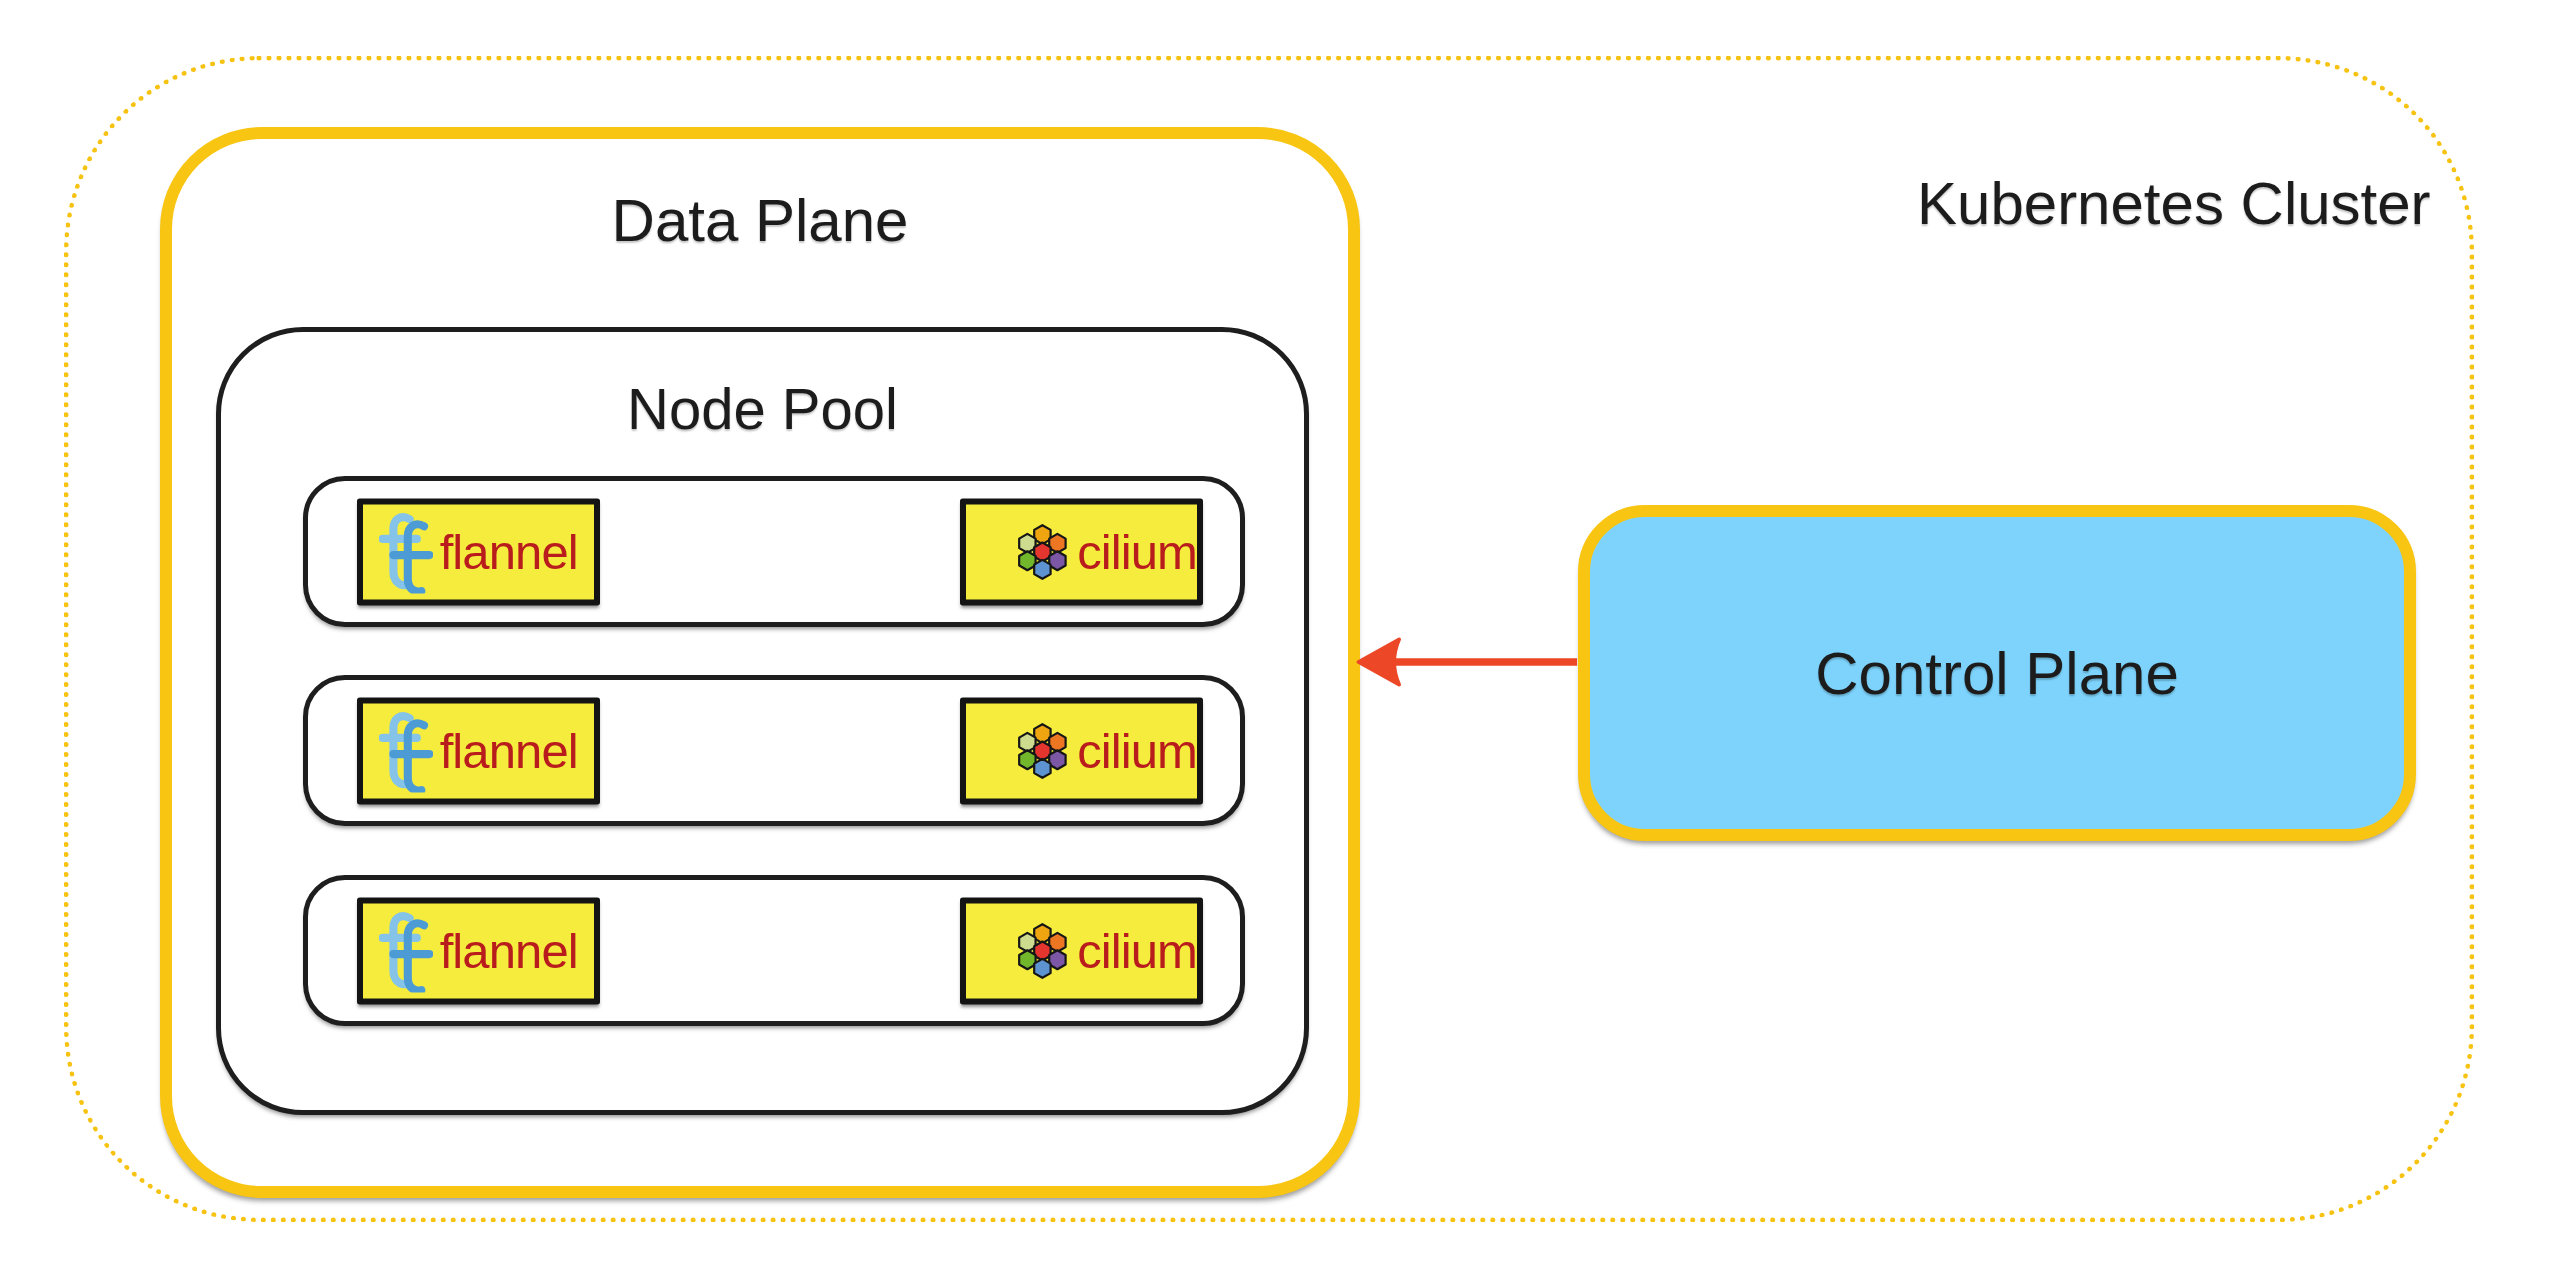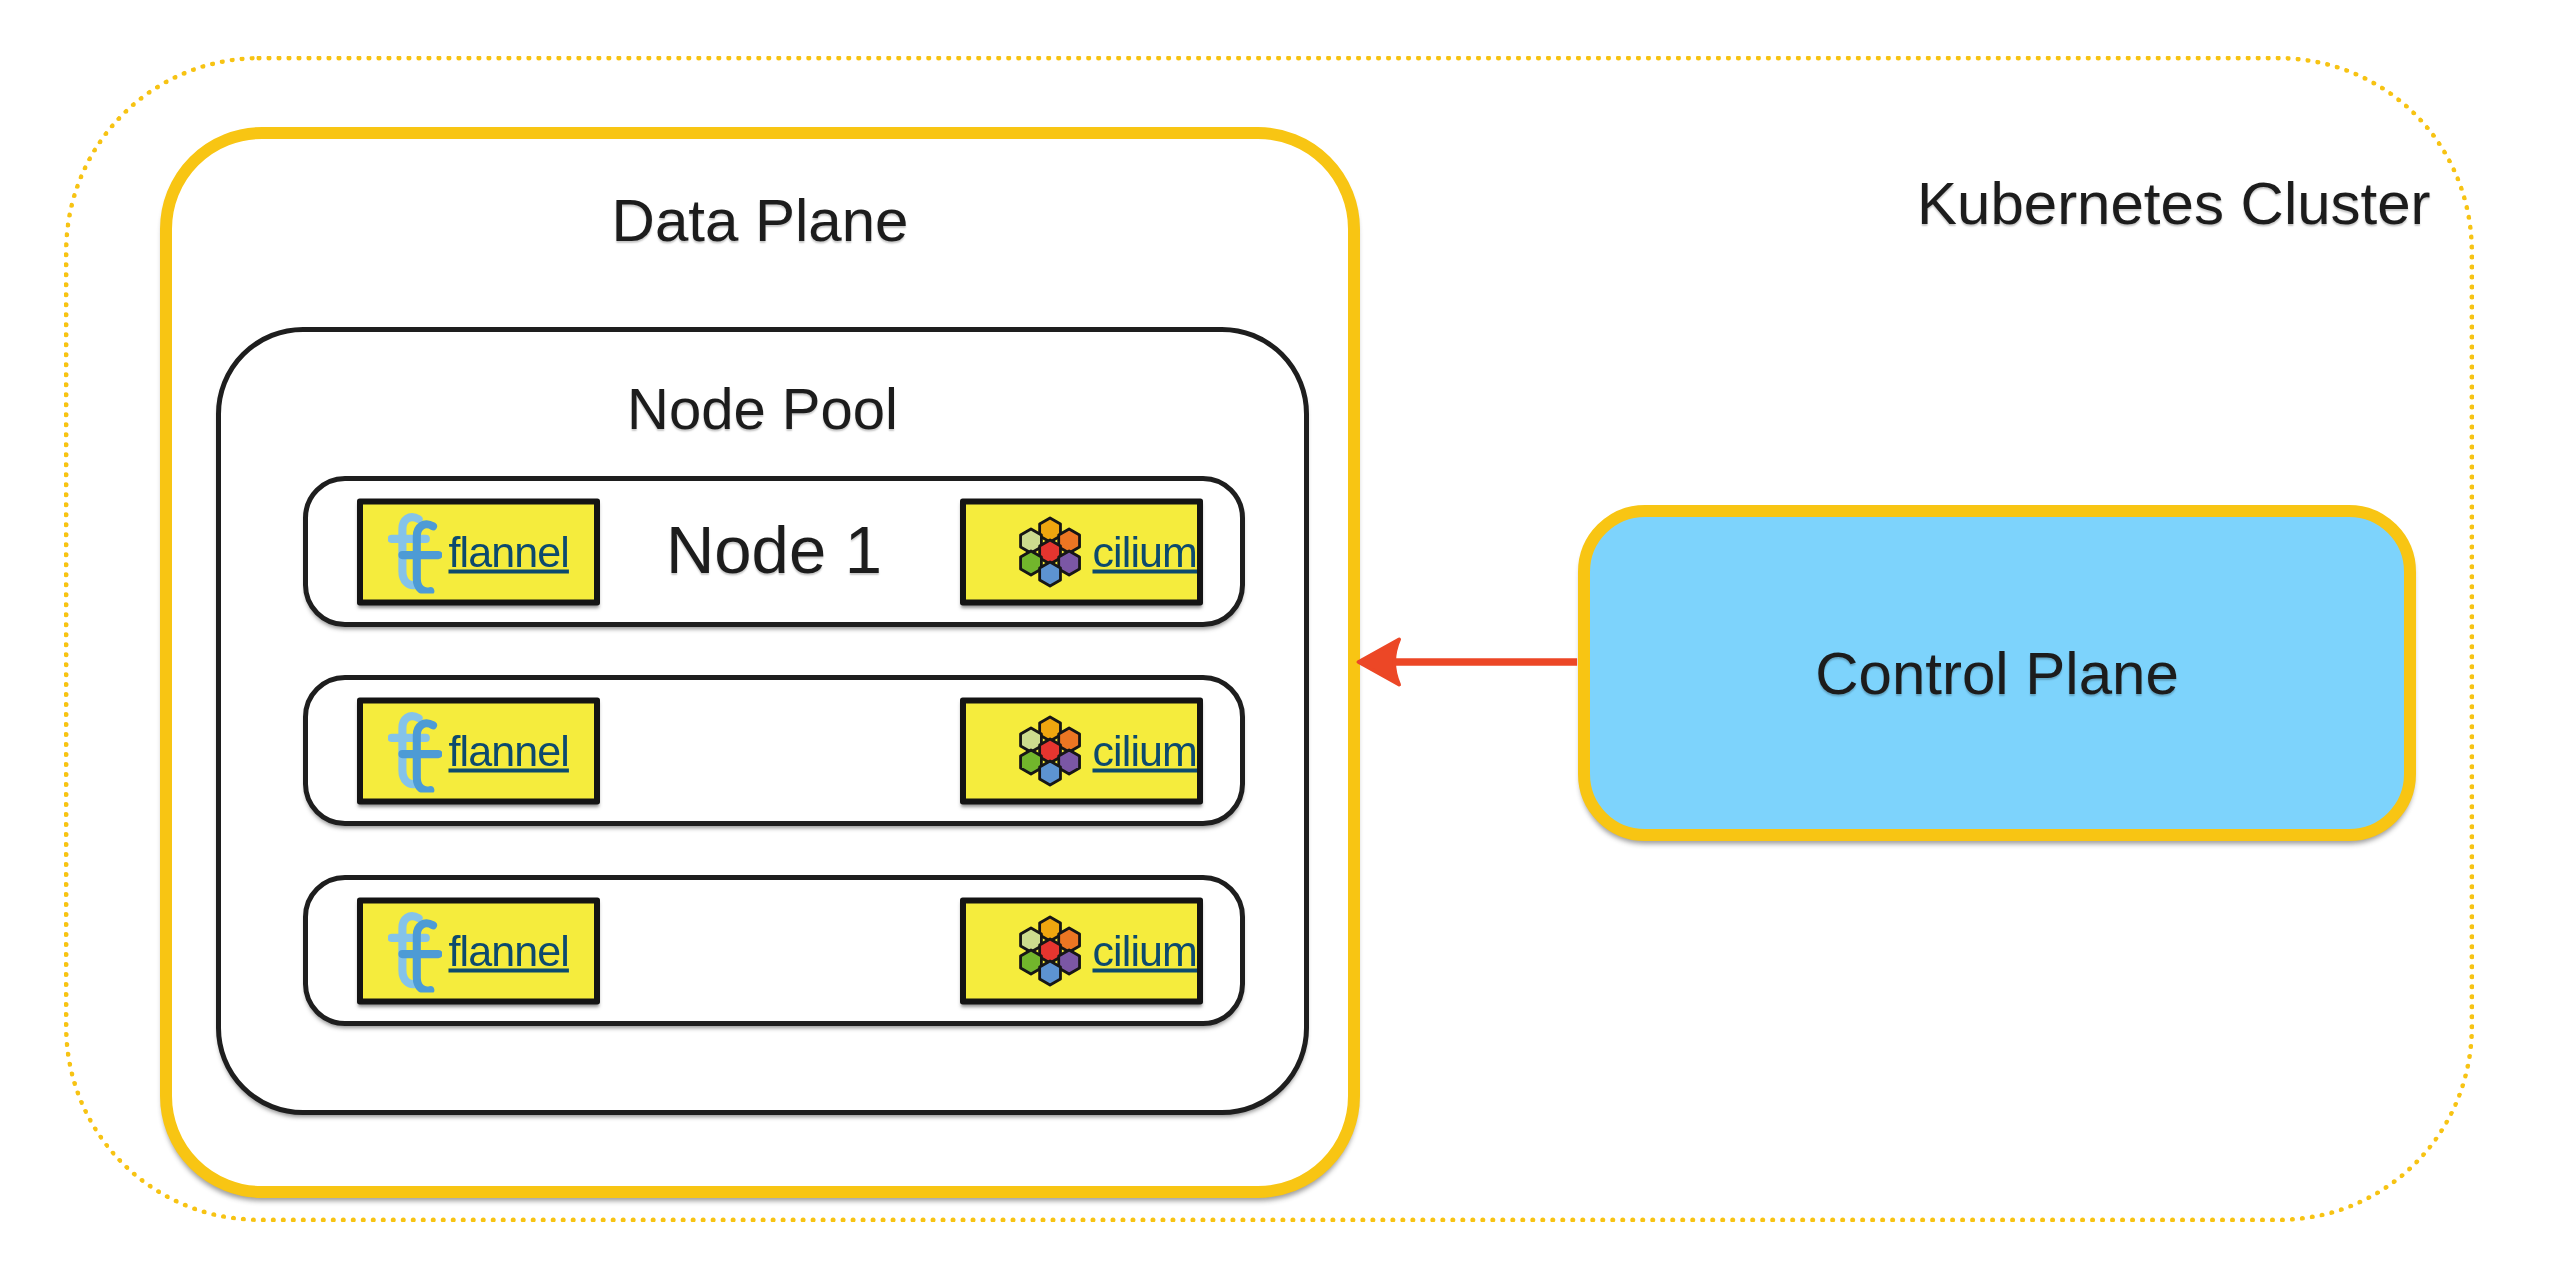--- a/index.html
+++ b/index.html
@@ -48,21 +48,21 @@
   }
   .badge{
     position:absolute;top:50%;transform:translateY(-50%);
     width:243px;height:107px;box-sizing:border-box;
     background:#F5EC3D;border:6.4px solid #141414;border-radius:2.7px;
     display:flex;align-items:center;justify-content:center;gap:6.4px;
     box-shadow:0 3.6px 3.6px -1.8px rgba(40,40,40,.5);
   }
   .badge-left{left:49px;}
   .badge-right{left:652px;padding-left:48px;}
-  .badge-text{font-size:43px;line-height:1;letter-spacing:-0.9px;color:#0c4a6e;text-decoration:underline;}
+  .badge-text{font-size:49px;line-height:1;letter-spacing:-0.9px;color:#b91c1c;}
 
   
   .control-plane{
     left:1578px;top:505px;width:838px;height:336px;box-sizing:border-box;
     border:12.7px solid #F8C513;border-radius:67px;background:#7dd3fc;
     box-shadow:0 5.4px 5.4px -2.7px rgba(40,40,40,.45);
     display:flex;align-items:center;justify-content:center;
   }
 
   
@@ -83,21 +83,20 @@
 <div class="abs node-row" style="top:476px;">
   <div class="badge badge-left">
     <svg width="54" height="84" viewBox="0 0 60 92" fill="none">
       <path d="M34 10 C24 4 16 11 16 21 L16 68 C16 79 23 85 31 83" stroke="#85C3E9" stroke-width="9" stroke-linecap="round" fill="none"></path>
       <path d="M4 32 L42 32" stroke="#85C3E9" stroke-width="9" stroke-linecap="round"></path>
       <path d="M50 18 C40 12 32 19 32 29 L32 76 C32 87 39 92 47 90" stroke="#4D9BD5" stroke-width="9" stroke-linecap="round" fill="none"></path>
       <path d="M16 50 L56 50" stroke="#4D9BD5" stroke-width="9" stroke-linecap="round"></path>
     </svg>
     <span class="badge-text">flannel</span>
   </div>
-  <div class="node-label">Node 1</div>
   <div class="badge badge-right">
     <svg width="82" height="87" viewBox="5 3 90 94">
       <g stroke="#161616" stroke-width="3.5" stroke-linejoin="round">
         <polygon points="0,-15 13,-7.5 13,7.5 0,15 -13,7.5 -13,-7.5" transform="translate(50,22.5)" fill="#EFA50F"></polygon>
         <polygon points="0,-15 13,-7.5 13,7.5 0,15 -13,7.5 -13,-7.5" transform="translate(73.8,36.3)" fill="#ED7623"></polygon>
         <polygon points="0,-15 13,-7.5 13,7.5 0,15 -13,7.5 -13,-7.5" transform="translate(26.2,36.3)" fill="#CCDB8E"></polygon>
         <polygon points="0,-15 13,-7.5 13,7.5 0,15 -13,7.5 -13,-7.5" transform="translate(50,50)" fill="#E5352F"></polygon>
         <polygon points="0,-15 13,-7.5 13,7.5 0,15 -13,7.5 -13,-7.5" transform="translate(73.8,63.8)" fill="#7B57A5"></polygon>
         <polygon points="0,-15 13,-7.5 13,7.5 0,15 -13,7.5 -13,-7.5" transform="translate(26.2,63.8)" fill="#72B62C"></polygon>
         <polygon points="0,-15 13,-7.5 13,7.5 0,15 -13,7.5 -13,-7.5" transform="translate(50,77.5)" fill="#5D93D1"></polygon>

